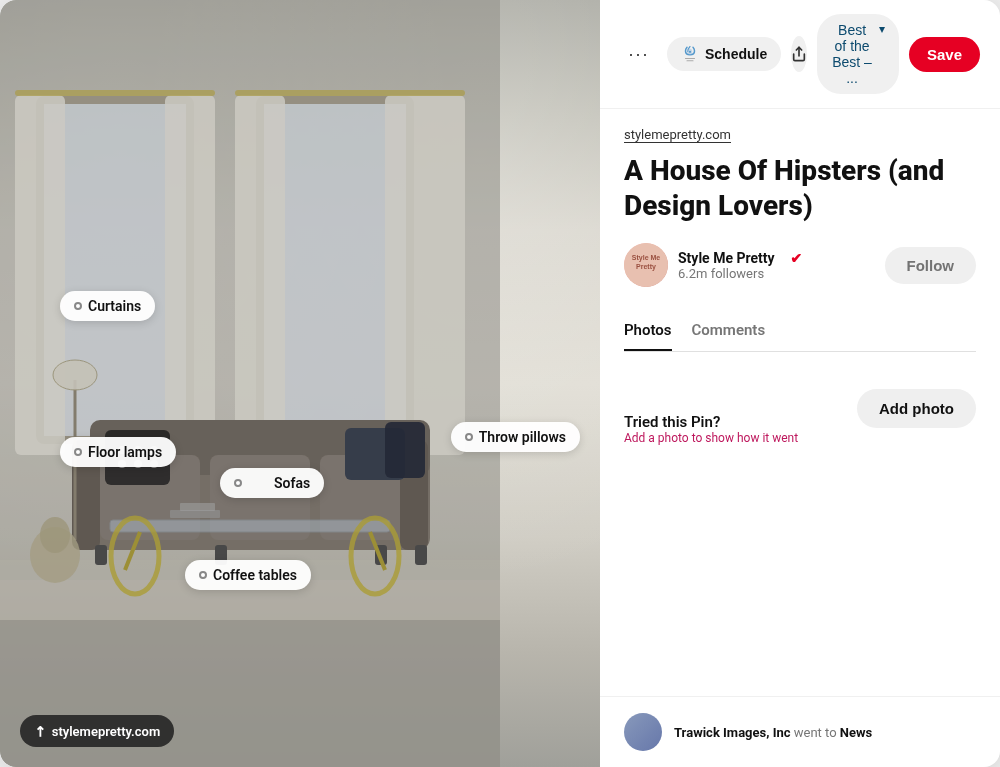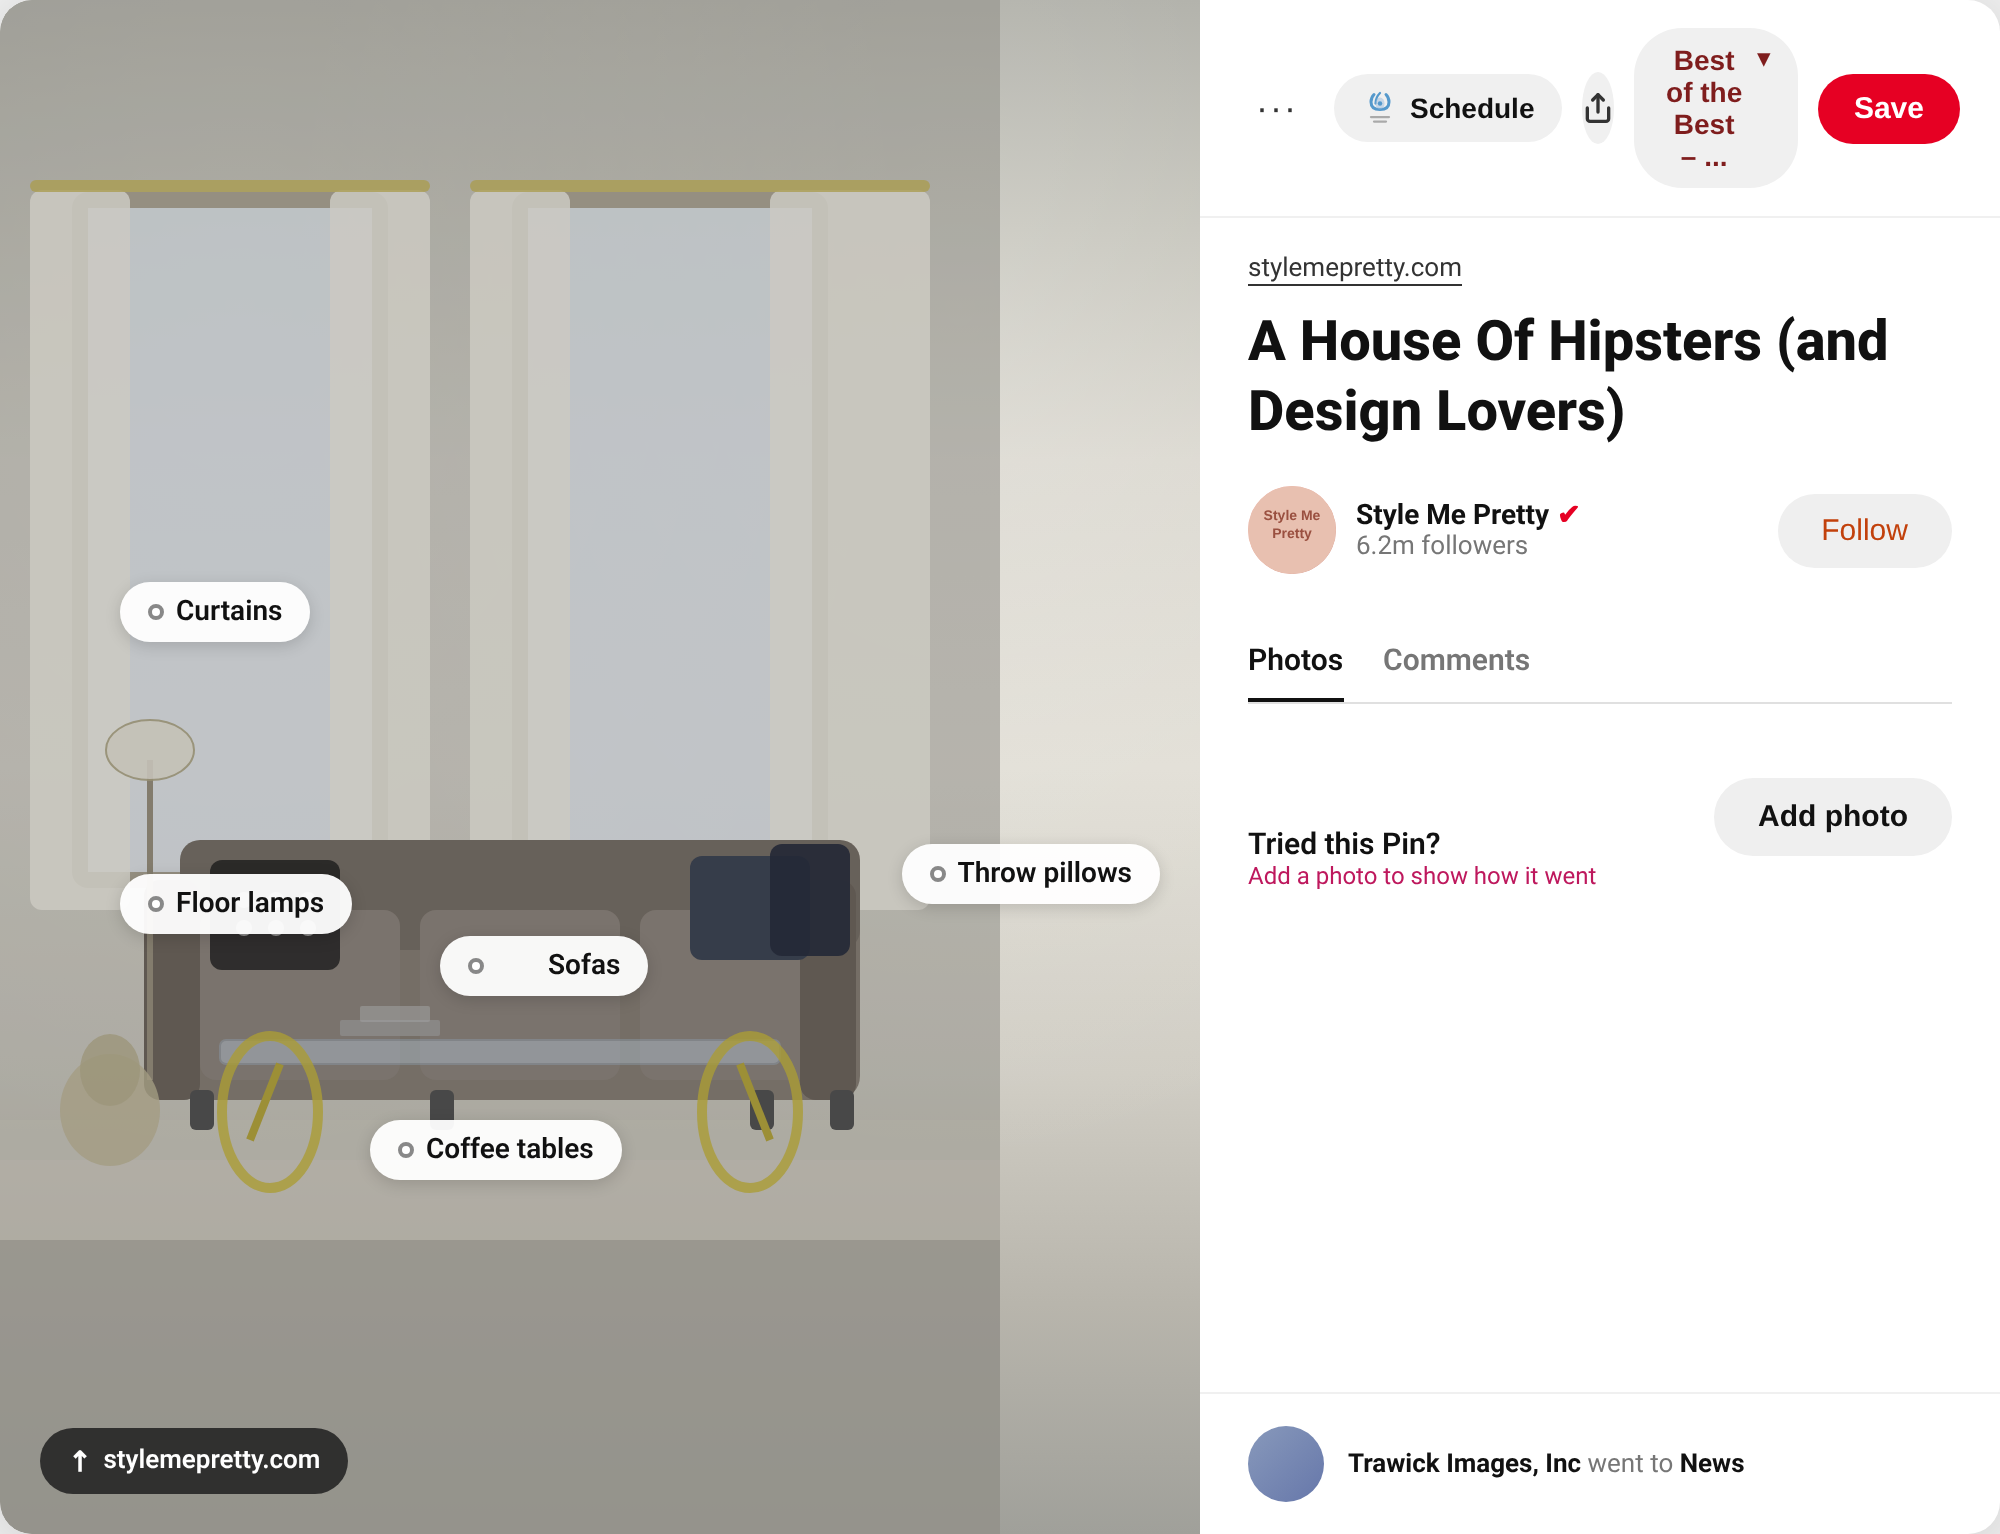--- a/index.html
+++ b/index.html
@@ -164,23 +164,23 @@
       color: #333;
     }
     .board-select {
       display: flex;
       gap: 6px;
       background: #f0f0f0;
       border: none;
       border-radius: 24px;
       padding: 8px 14px;
       font-size: 14px;
-      font-weight: 700;
-      cursor: pointer;
-      color: #7f1d1d;
+      font-weight: 400;
+      cursor: pointer;
+      color: #0c4a6e;
       margin-left: auto;
     }
     .chevron-down {
       font-size: 12px;
     }
     .save-btn {
       background: #e60023;
       color: #fff;
       border: none;
       border-radius: 24px;
@@ -235,39 +235,39 @@
       margin-right: 10px;
       overflow: hidden;
     }
     .author-info { flex: 1; }
     .author-name {
       font-size: 14px;
       font-weight: 700;
       color: #111;
       display: flex;
       align-items: center;
-      gap: 4px;
+      gap: 16px;
     }
     .verified-icon {
       color: #e60023;
       font-size: 14px;
     }
     .author-followers {
       font-size: 13px;
       color: #767676;
     }
     .follow-btn {
       background: #efefef;
       border: none;
       border-radius: 24px;
       padding: 10px 22px;
       font-size: 15px;
-      font-weight: 400;
-      cursor: pointer;
-      color: #c2410c;
+      font-weight: 700;
+      cursor: pointer;
+      color: #737373;
     }
 
     
     .tabs {
       display: flex;
       gap: 20px;
       border-bottom: 1px solid #e0e0e0;
       margin-bottom: 20px;
     }
     .tab {

